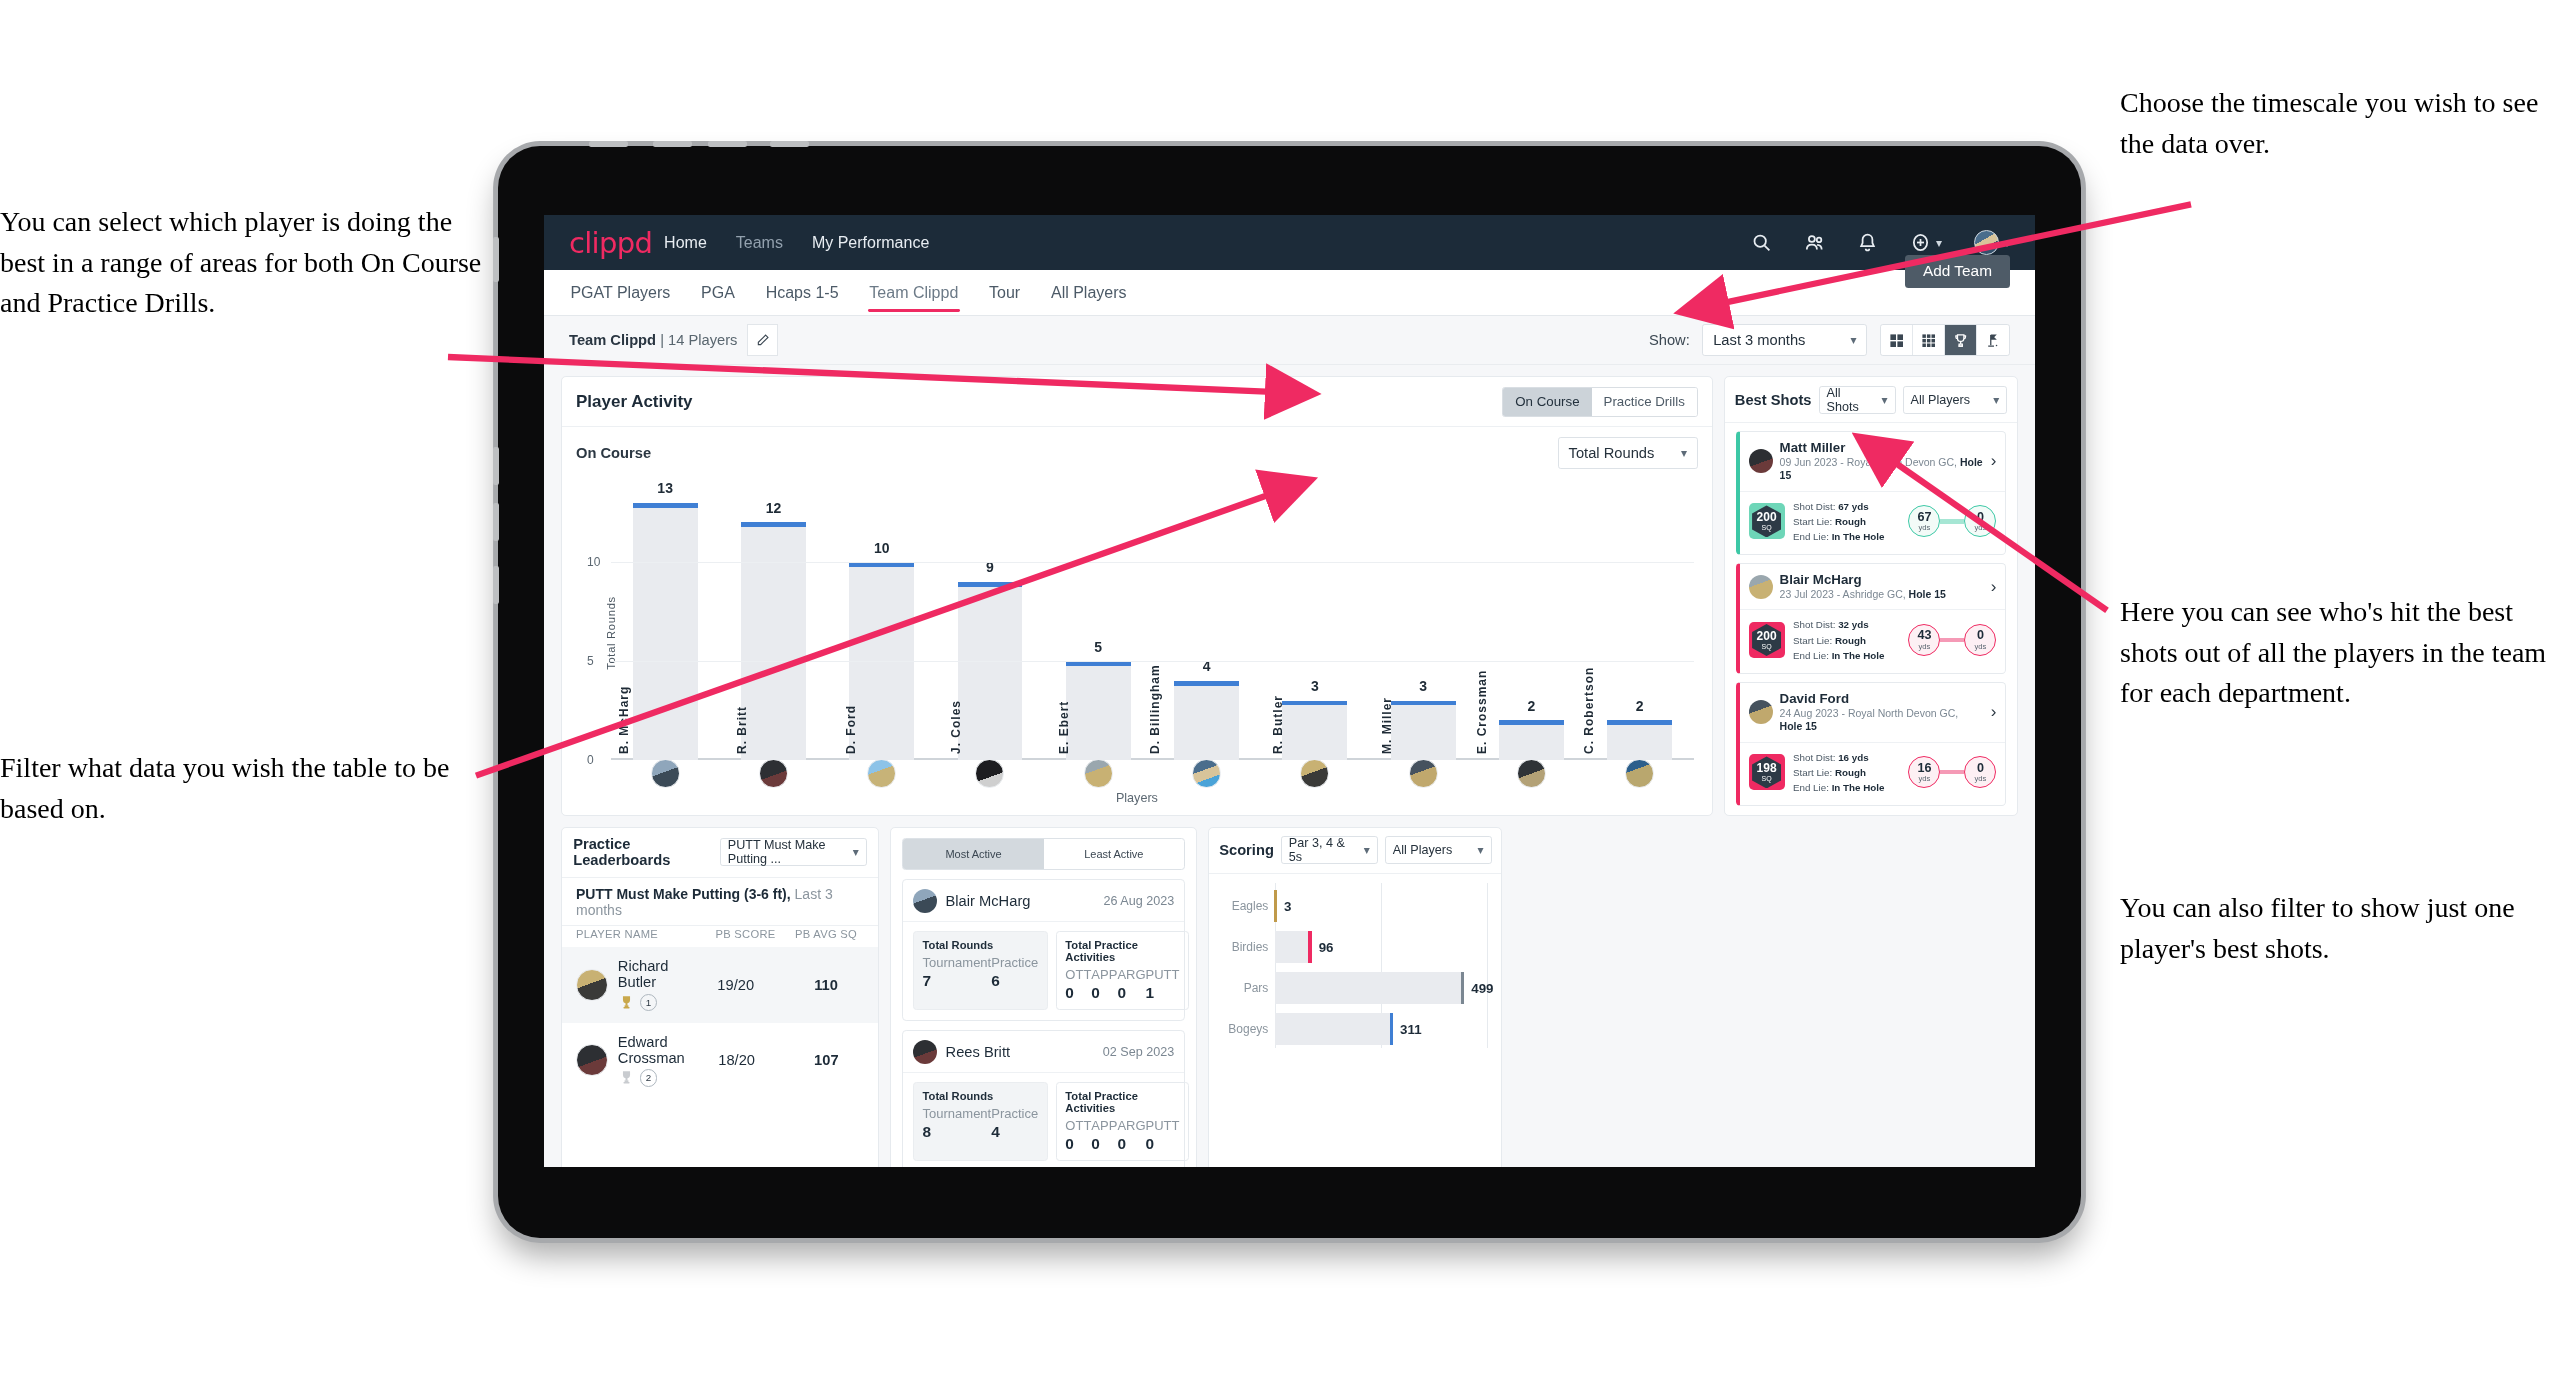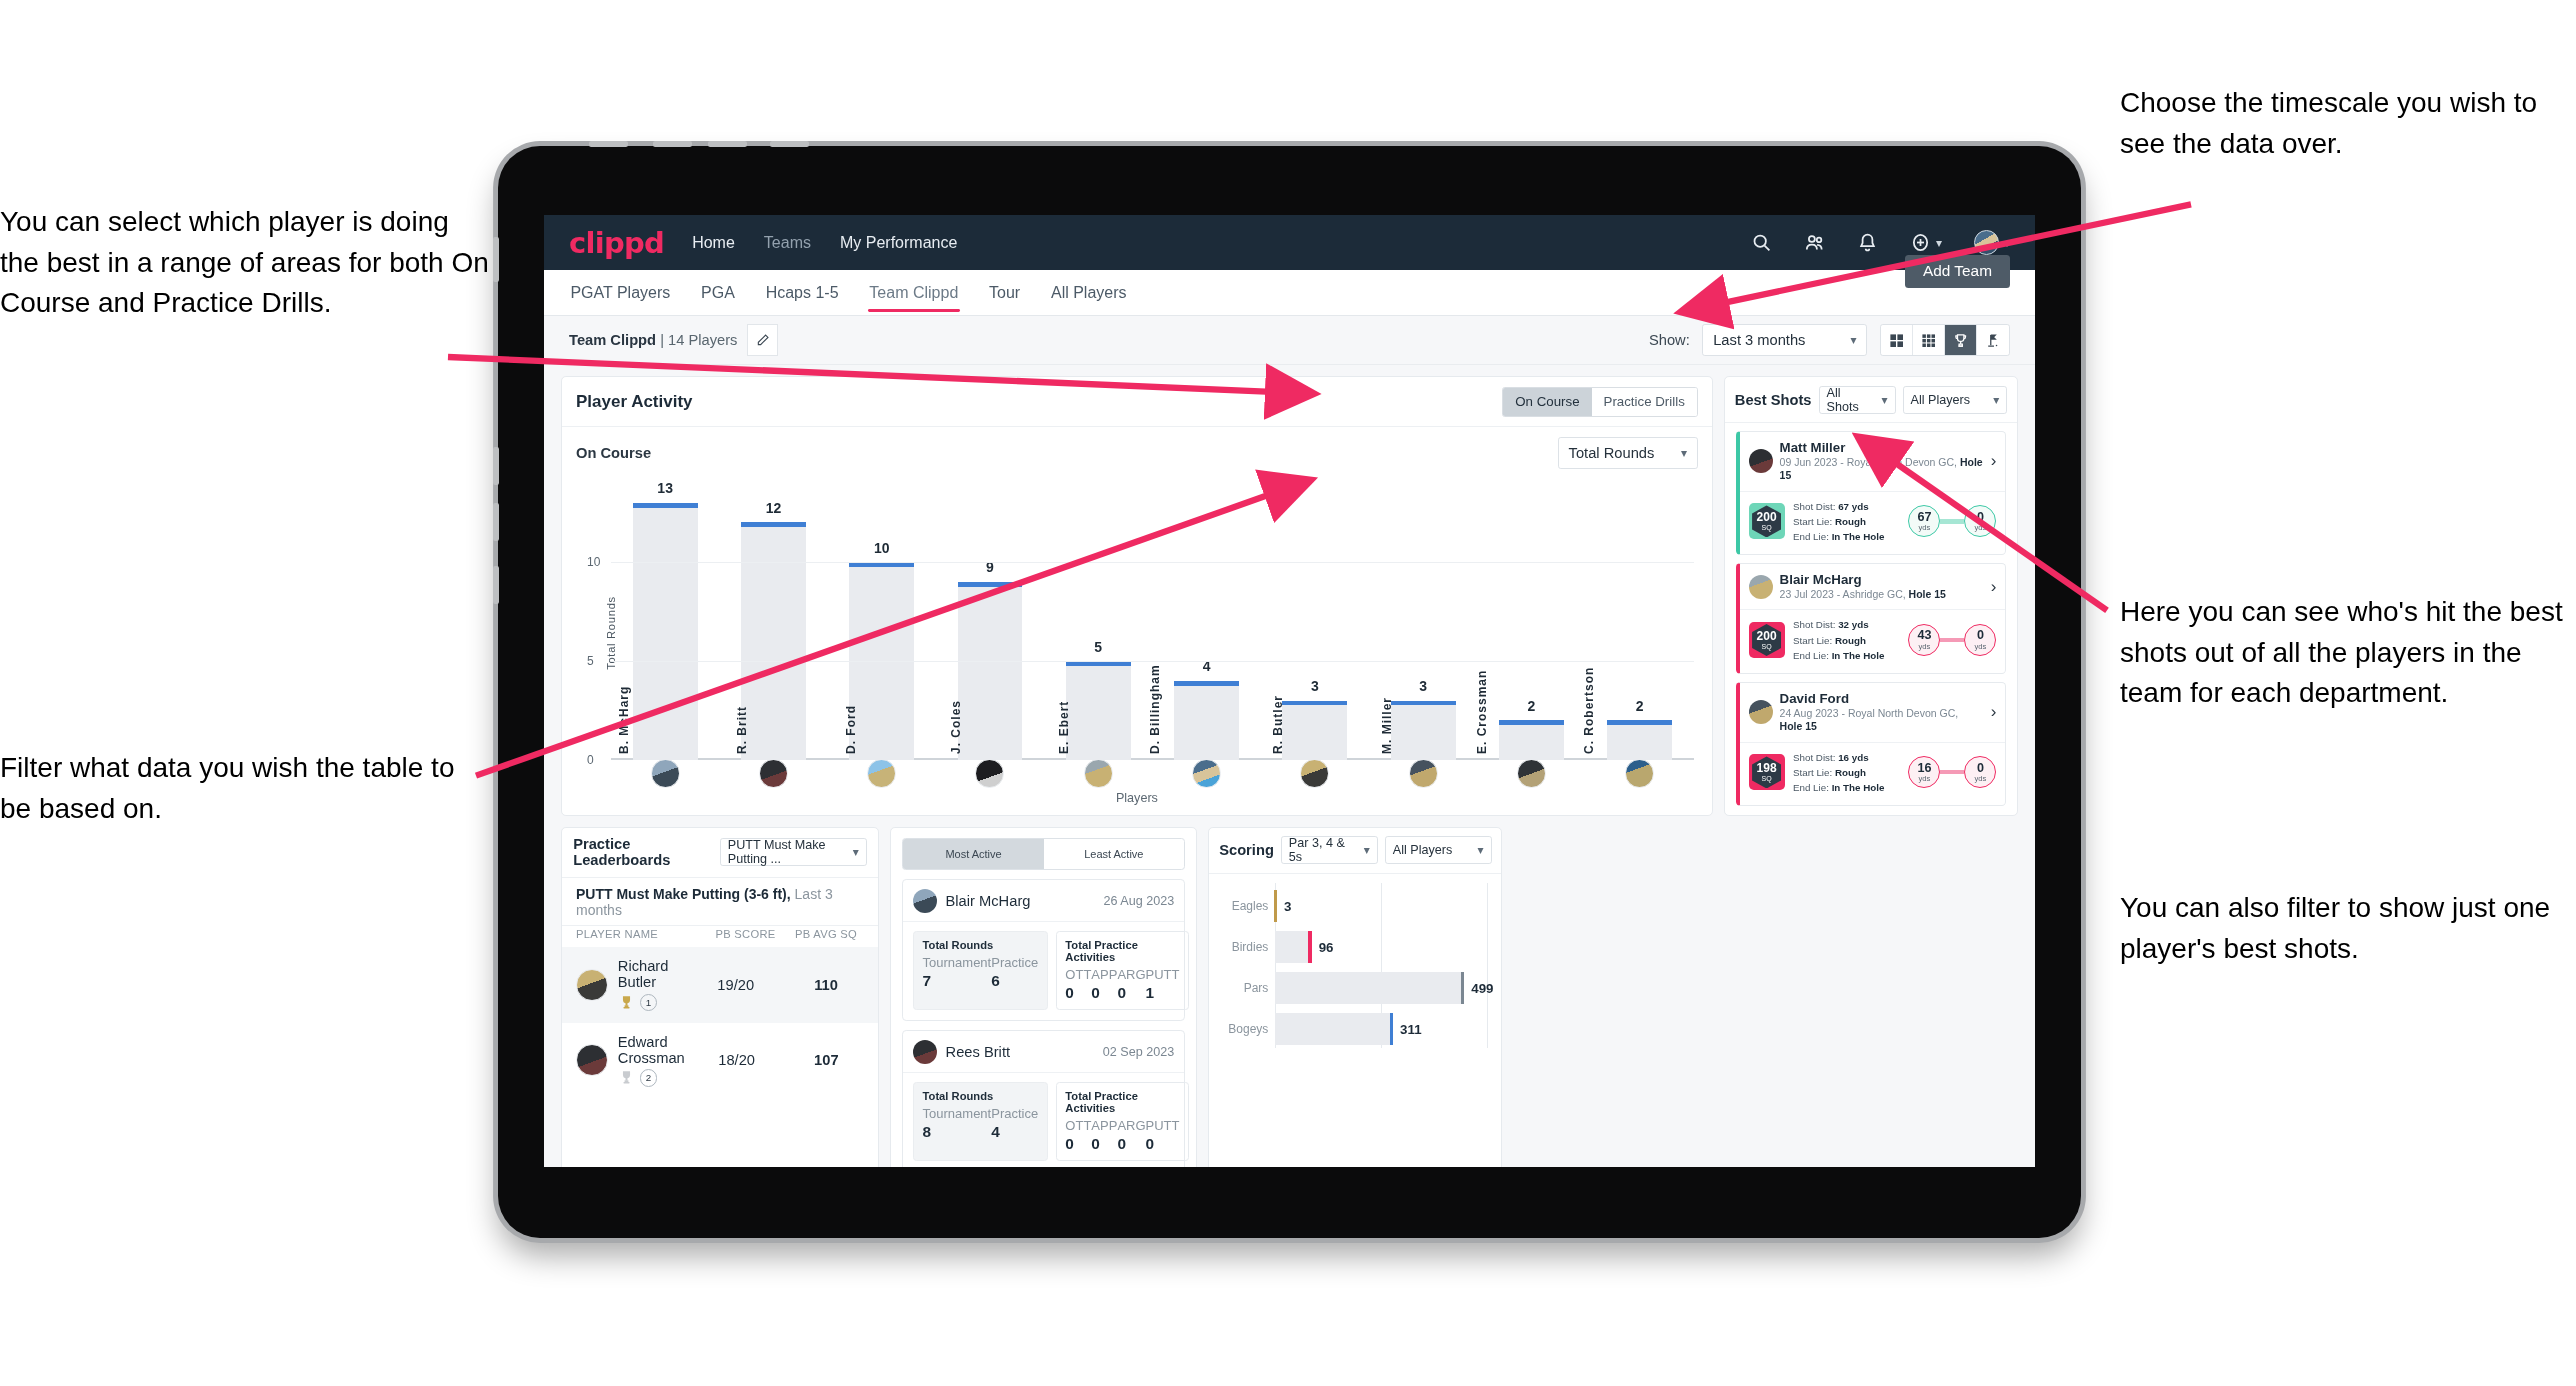--- a/index.html
+++ b/index.html
@@ -1,21 +1,21 @@
 <!DOCTYPE html>
 <html style="font-size:11.2px"><head>
 <meta charset="utf-8">
 <style>
   * { box-sizing: border-box; margin:0; padding:0; }
   html,body { width:2576px; height:1386px; background:#fff;
     font-family:"Liberation Sans", sans-serif; overflow:hidden; }
 
   
   .anno { position:absolute; font-size:28px; line-height:1.45; color:#000;
-          font-family:Liberation Sans, sans-serif; white-space:pre-line; }
+          font-family:Liberation Serif, serif; white-space:pre-line; }
   .anno-tl { left:0px;    top:202px; width:490px; }
   .anno-bl { left:0px;    top:748px; width:490px; }
   .anno-tr { left:2120px; top:83px;  width:448px; }
   .anno-mr { left:2120px; top:592px;  width:455px; }
   .anno-mr2{ left:2120px; top:888px; width:455px; }
 
   svg.arrows { position:absolute; left:0; top:0; width:2576px; height:1386px;
                pointer-events:none; z-index:40; }
 
   
@@ -24,22 +24,22 @@
             box-shadow: 0 0 0 4.9px #a7a9ac, 0 18px 31px rgba(0,0,0,.33); }
   .btn-top { position:absolute; background:#bdbfc1; height:5.6px; border-radius:2.1px; top:-4.9px; }
   .btn-side{ position:absolute; background:#bdbfc1; width:5.6px; border-radius:2.1px; left:-4.9px; }
 
   .screen { position:absolute; left:46px; top:69px; width:1491px; height:952px;
             background:#f6f7f9; overflow:hidden; }
 
   
   .navbar { height:55px; background:#1c2b39; display:flex; align-items:center;
             padding:0 25px 0 25px; }
-  .logo { color:#ef2a62; font-size:29px; font-weight:700; letter-spacing:-0.7px;
-          font-family:"DejaVu Sans", sans-serif; margin-right:28px; }
+  .logo { color:#ef2a62; font-size:29px; font-weight:400; letter-spacing:-0.7px;
+          font-family:"DejaVu Sans", sans-serif; margin-right:12px; }
   .navlinks { display:flex; gap:29px; align-items:center; }
   .navlinks a { color:#e8edf2; font-size:16px; text-decoration:none; }
   .navlinks a.dim { color:#93a1ae; }
   .navright { margin-left:auto; display:flex; align-items:center; gap:32px; }
   .navicon { width:21px; height:21px; color:#e8edf2; display:block; }
   .navicon svg { width:100%; height:100%; display:block; }
   .caret { color:#cfd8e0; font-size:12px; margin-left:4.9px; }
   .ic-wrap { display:flex; align-items:center; }
   .avatar-nav { width:25px; height:25px; border-radius:50%;
      background:linear-gradient(150deg,#4a6d8c 0 38%,#d8c49a 38% 62%,#33506b 62%);

